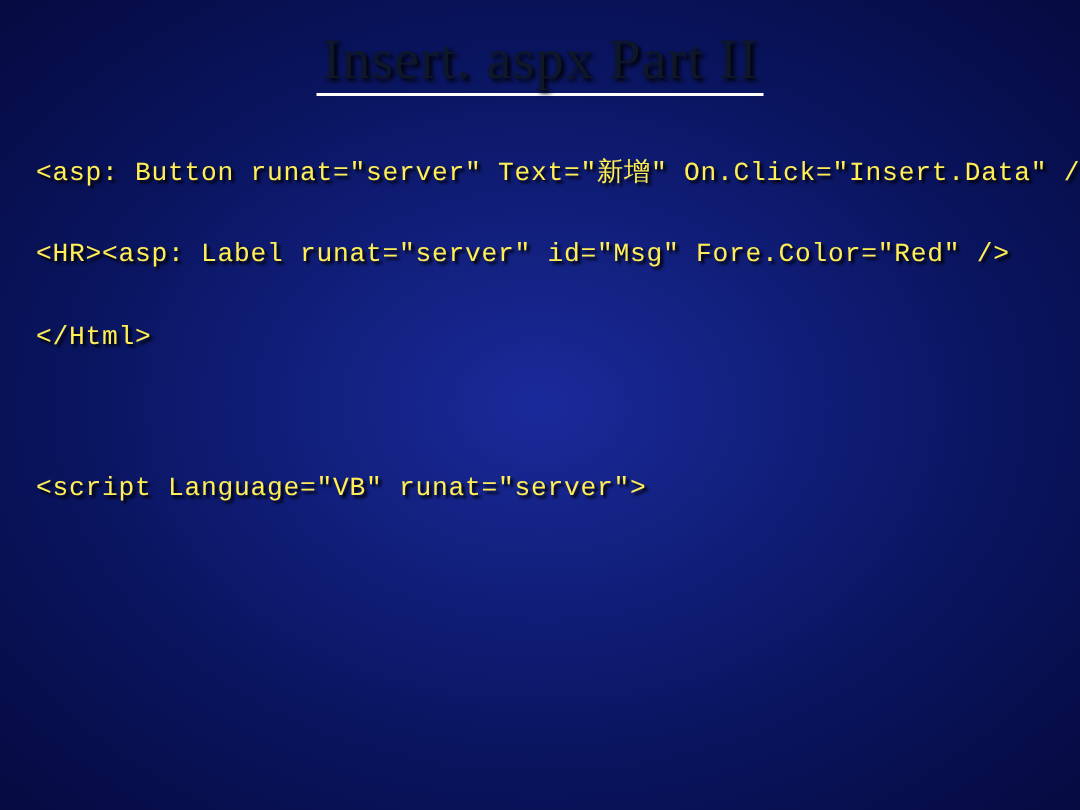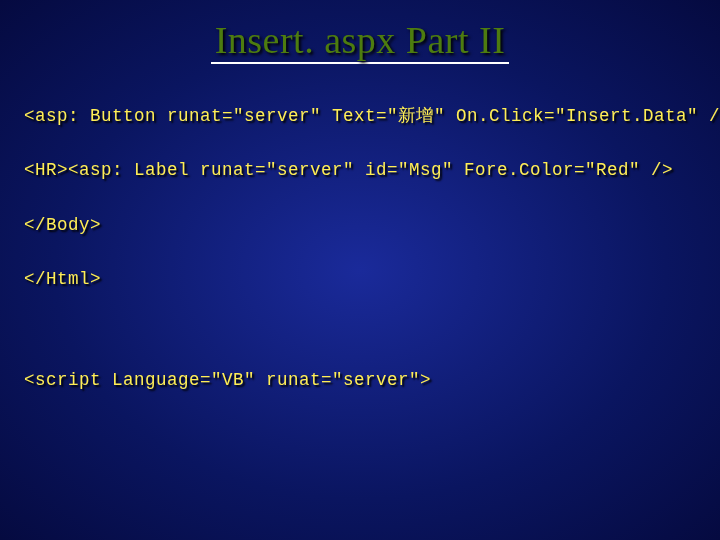--- a/index.html
+++ b/index.html
@@ -11,21 +11,21 @@
   }
   body {
     background: radial-gradient(ellipse at center, #1a2a9a 0%, #0a1560 60%, #050a40 100%);
     font-family: "Courier New", monospace;
     color: #ffee55;
     box-sizing: border-box;
     padding: 18px 24px 0 24px;
   }
   .title {
     font-family: "Times New Roman", serif;
-    color: #4d7c0f;
+    color: #0f172a;
     font-size: 38px;
     text-align: center;
     border-bottom: 2px solid #fff;
     width: fit-content;
     margin: 0 auto 12px auto;
     padding: 0 4px 0px 4px;
     text-shadow: 2px 2px 3px #000;
     letter-spacing: 0.5px;
   }
   .code {
@@ -40,21 +40,20 @@
   }
 </style>
 </head>
 <body>
 
 <div class="title">Insert. aspx Part II</div>
 
 <div class="code">
 <div>&lt;asp: Button runat="server" Text="新增" On.Click="Insert.Data" /&gt;</div>
 <div>&lt;HR&gt;&lt;asp: Label runat="server" id="Msg" Fore.Color="Red" /&gt;</div>
-<div>&lt;/Body&gt;</div>
 <div>&lt;/Html&gt;</div>
 <div class="blank"></div>
 <div>&lt;script Language="VB" runat="server"&gt;</div>
 <div class="blank"></div>
 
 
 
 
 
 

